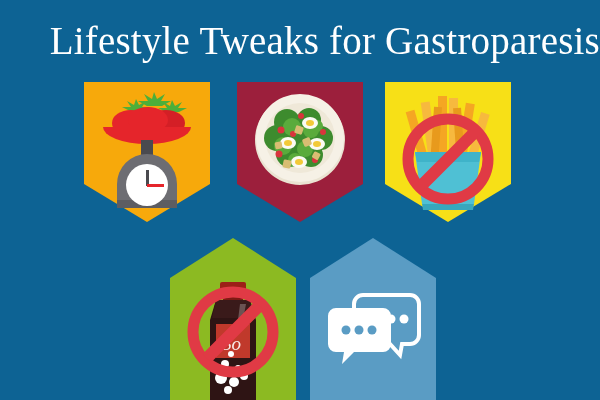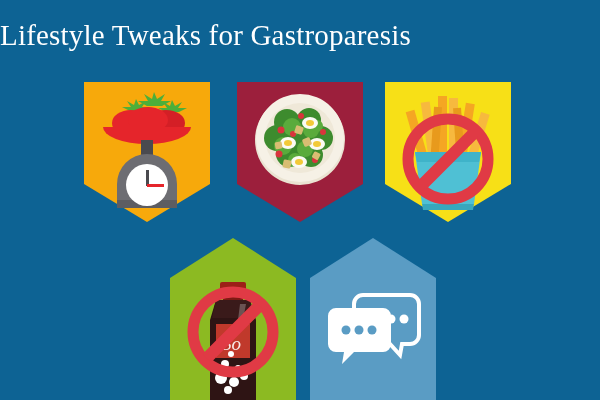--- a/index.html
+++ b/index.html
@@ -18,23 +18,23 @@
     width: 600px;
     height: 400px;
     background: #0d6394;
     overflow: hidden;
   }
   #title {
     position: absolute;
     left: 0;
     top: 20px;
     width: 600px;
-    text-align: left;
+    text-align: right;
     font-family: "Liberation Serif", "DejaVu Serif", serif;
-    font-size: 29px;
+    font-size: 39px;
     font-weight: 400;
     color: #ffffff;
     letter-spacing: 0.2px;
     line-height: 1.1;
     white-space: nowrap;
   }
   .banner {
     position: absolute;
   }
   .banner svg {

